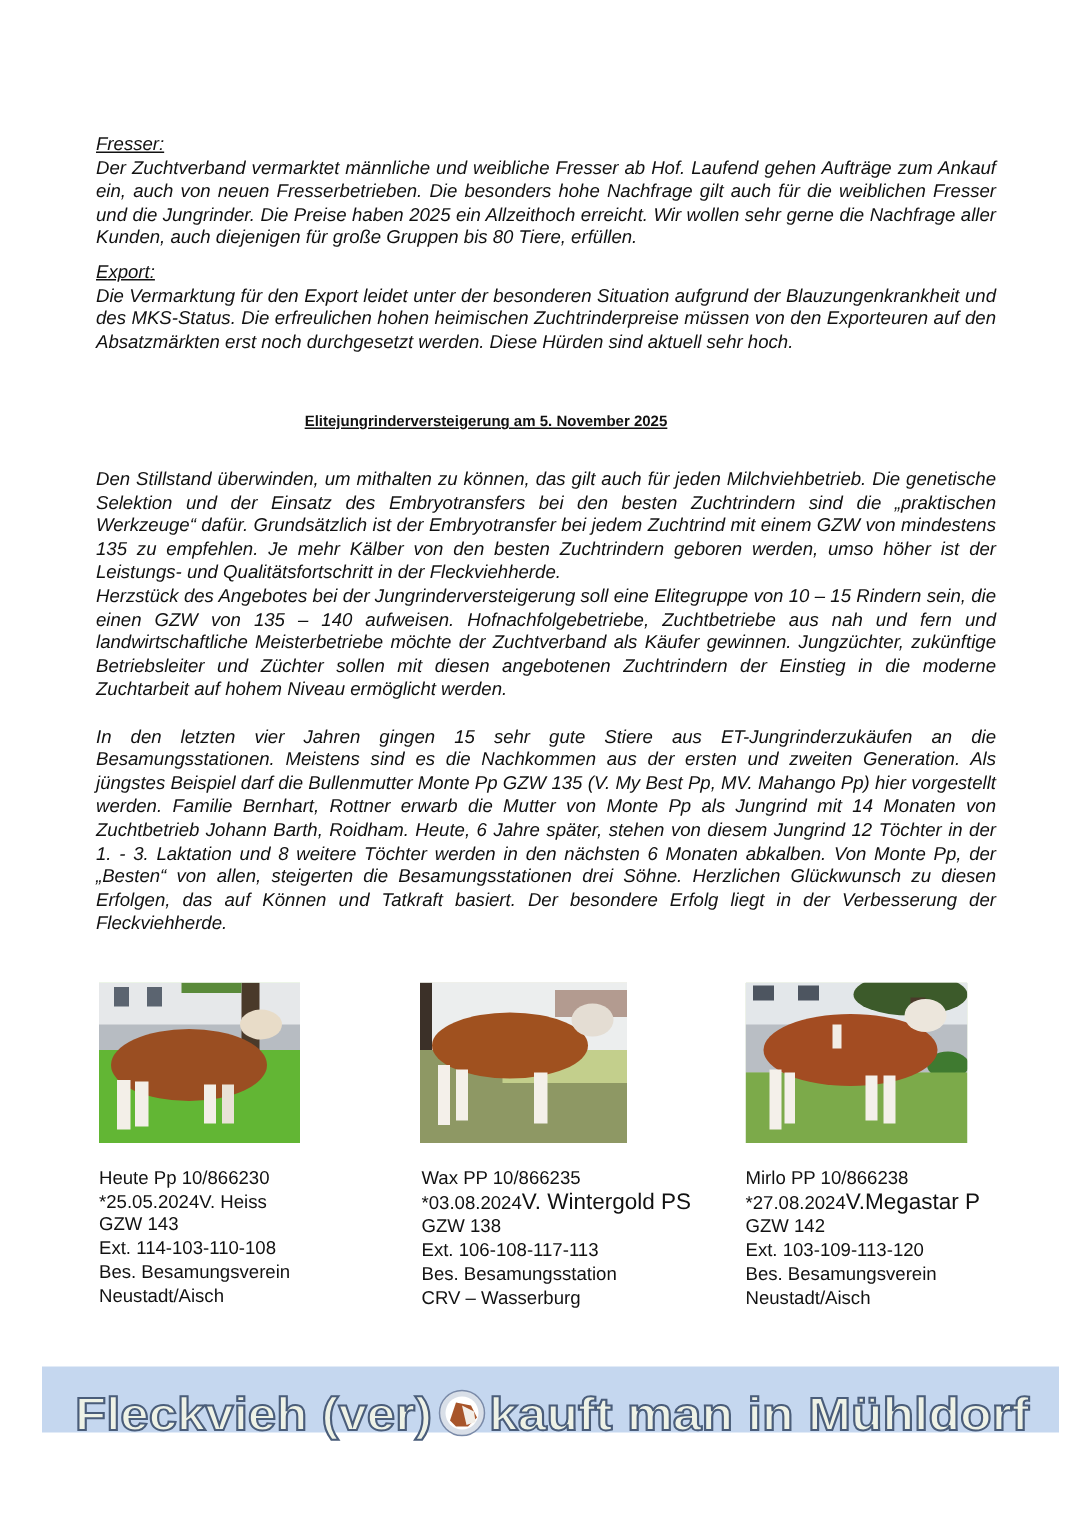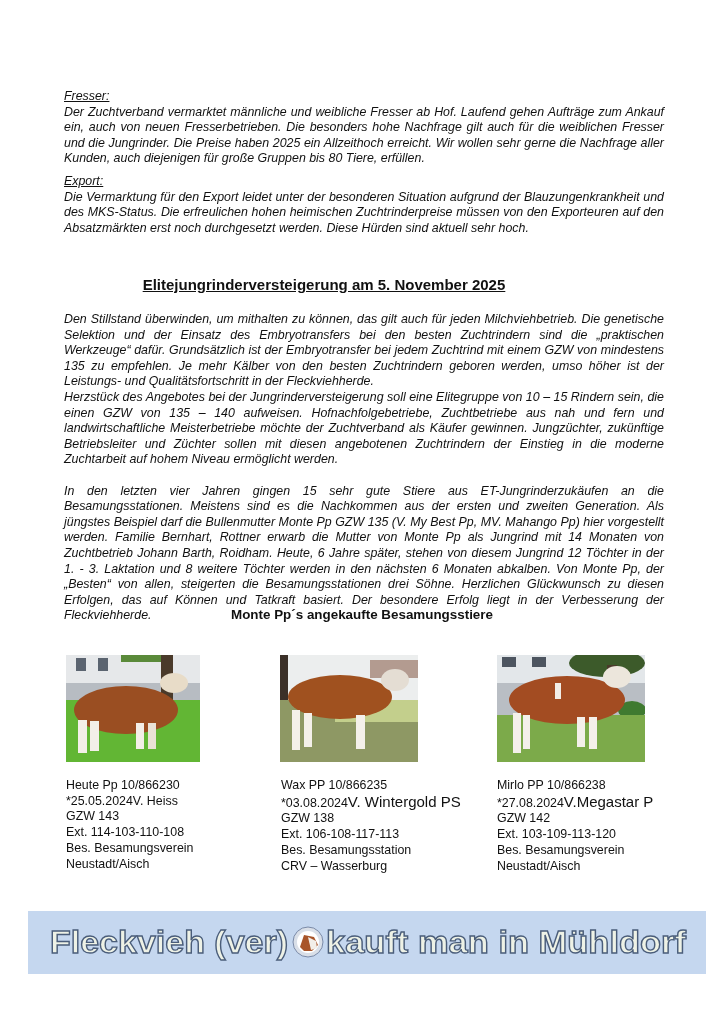--- a/index.html
+++ b/index.html
@@ -3,29 +3,29 @@
   <meta charset="utf-8">
   <style>
     html, body { margin: 0; padding: 0; background: #ffffff; }
     body { width: 724px; height: 1024px; position: relative; overflow: hidden;
            font-family: "Liberation Sans", sans-serif; color: #111; }
     .page { position: absolute; left: 0; top: 0; width: 724px; height: 1024px; }
     .block { position: absolute; left: 64px; width: 600px; font-size: 12.4px; line-height: 15.6px; font-style: italic; }
     .block p { margin: 0; text-align: justify; }
     .heading-u { text-decoration: underline; display: block; }
     .title { position: absolute; left: 0; width: 648px; top: 276px; text-align: center;
-             font-weight: bold; font-size: 15px; text-decoration: underline; }
+             font-weight: bold; font-size: 10px; text-decoration: underline; }
     .subtitle { position: absolute; left: 0; width: 724px; top: 606px; text-align: center;
                 font-weight: bold; font-size: 13.4px; line-height: 17px; }
     .photo { position: absolute; top: 655px; height: 107px; overflow: hidden; }
     .photo svg { display: block; width: 100%; height: 100%; }
     .caption { position: absolute; top: 778px; font-size: 12.4px; line-height: 15.7px; white-space: nowrap; }
     .caption .sire { }
     .caption .sire.small { font-size: 15px; }
-    .banner { position: absolute; left: 28px; top: 911px; width: 678px; height: 63px; background: #c5d7ef; }
+    .banner { position: absolute; left: 28px; top: 911px; width: 678px; height: 44px; background: #c5d7ef; }
     .banner-text { position: absolute; left: 0; top: 0; width: 678px; height: 62px; }
   </style>
 </head>
 <body>
 
 <div class="page">
 
   <div class="block" style="top:89px;">
     <span class="heading-u">Fresser:</span>
     <p>Der Zuchtverband vermarktet männliche und weibliche Fresser ab Hof. Laufend gehen Aufträge zum Ankauf ein, auch von neuen Fresserbetrieben. Die besonders hohe Nachfrage gilt auch für die weiblichen Fresser und die Jungrinder. Die Preise haben 2025 ein Allzeithoch erreicht. Wir wollen sehr gerne die Nachfrage aller Kunden, auch diejenigen für große Gruppen bis 80 Tiere, erfüllen.</p>
@@ -38,21 +38,20 @@
 
   <div class="title">Elitejungrinderversteigerung am 5. November 2025</div>
 
   <div class="block" style="top:312px;">
     <p>Den Stillstand überwinden, um mithalten zu können, das gilt auch für jeden Milchviehbetrieb. Die genetische Selektion und der Einsatz des Embryotransfers bei den besten Zuchtrindern sind die „praktischen Werkzeuge“ dafür. Grundsätzlich ist der Embryotransfer bei jedem Zuchtrind mit einem GZW von mindestens 135 zu empfehlen. Je mehr Kälber von den besten Zuchtrindern geboren werden, umso höher ist der Leistungs- und Qualitätsfortschritt in der Fleckviehherde.</p>
     <p>Herzstück des Angebotes bei der Jungrinderversteigerung soll eine Elitegruppe von 10 – 15 Rindern sein, die einen GZW von 135 – 140 aufweisen. Hofnachfolgebetriebe, Zuchtbetriebe aus nah und fern und landwirtschaftliche Meisterbetriebe möchte der Zuchtverband als Käufer gewinnen. Jungzüchter, zukünftige Betriebsleiter und Züchter sollen mit diesen angebotenen Zuchtrindern der Einstieg in die moderne Zuchtarbeit auf hohem Niveau ermöglicht werden.</p>
     <p style="margin-top:15.6px;">In den letzten vier Jahren gingen 15 sehr gute Stiere aus ET-Jungrinderzukäufen an die Besamungsstationen. Meistens sind es die Nachkommen aus der ersten und zweiten Generation. Als jüngstes Beispiel darf die Bullenmutter Monte Pp GZW 135 (V. My Best Pp, MV. Mahango Pp) hier vorgestellt werden. Familie Bernhart, Rottner erwarb die Mutter von Monte Pp als Jungrind mit 14 Monaten von Zuchtbetrieb Johann Barth, Roidham. Heute, 6 Jahre später, stehen von diesem Jungrind 12 Töchter in der 1. - 3. Laktation und 8 weitere Töchter werden in den nächsten 6 Monaten abkalben. Von Monte Pp, der „Besten“ von allen, steigerten die Besamungsstationen drei Söhne. Herzlichen Glückwunsch zu diesen Erfolgen, das auf Können und Tatkraft basiert. Der besondere Erfolg liegt in der Verbesserung der Fleckviehherde.</p>
   </div>
 
   <div class="subtitle">
-    <div>Monte Pp´s angekaufte Besamungsstiere</div>
   </div>
 
   <div class="photo" style="left:66px; width:134px;">
     <svg viewBox="0 0 134 107" preserveAspectRatio="none">
       <rect x="0" y="0" width="134" height="107" fill="#6fbf3a"></rect>
       <rect x="0" y="0" width="134" height="38" fill="#e6e8ea"></rect>
       <rect x="10" y="3" width="10" height="13" fill="#5b6470"></rect>
       <rect x="32" y="3" width="10" height="13" fill="#5b6470"></rect>
       <rect x="0" y="28" width="134" height="18" fill="#b7bcc2"></rect>
       <rect x="95" y="0" width="12" height="60" fill="#4a3a2a"></rect>

